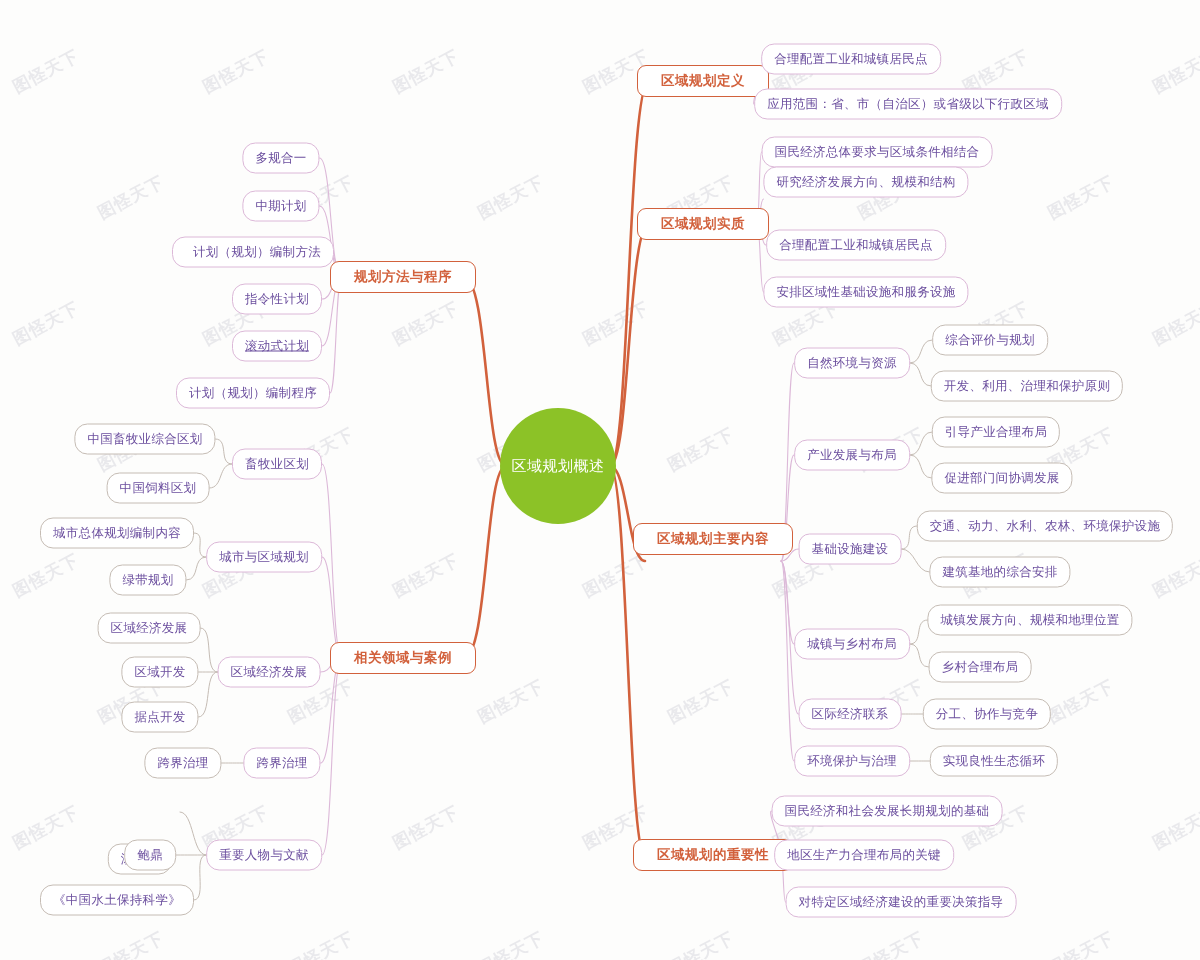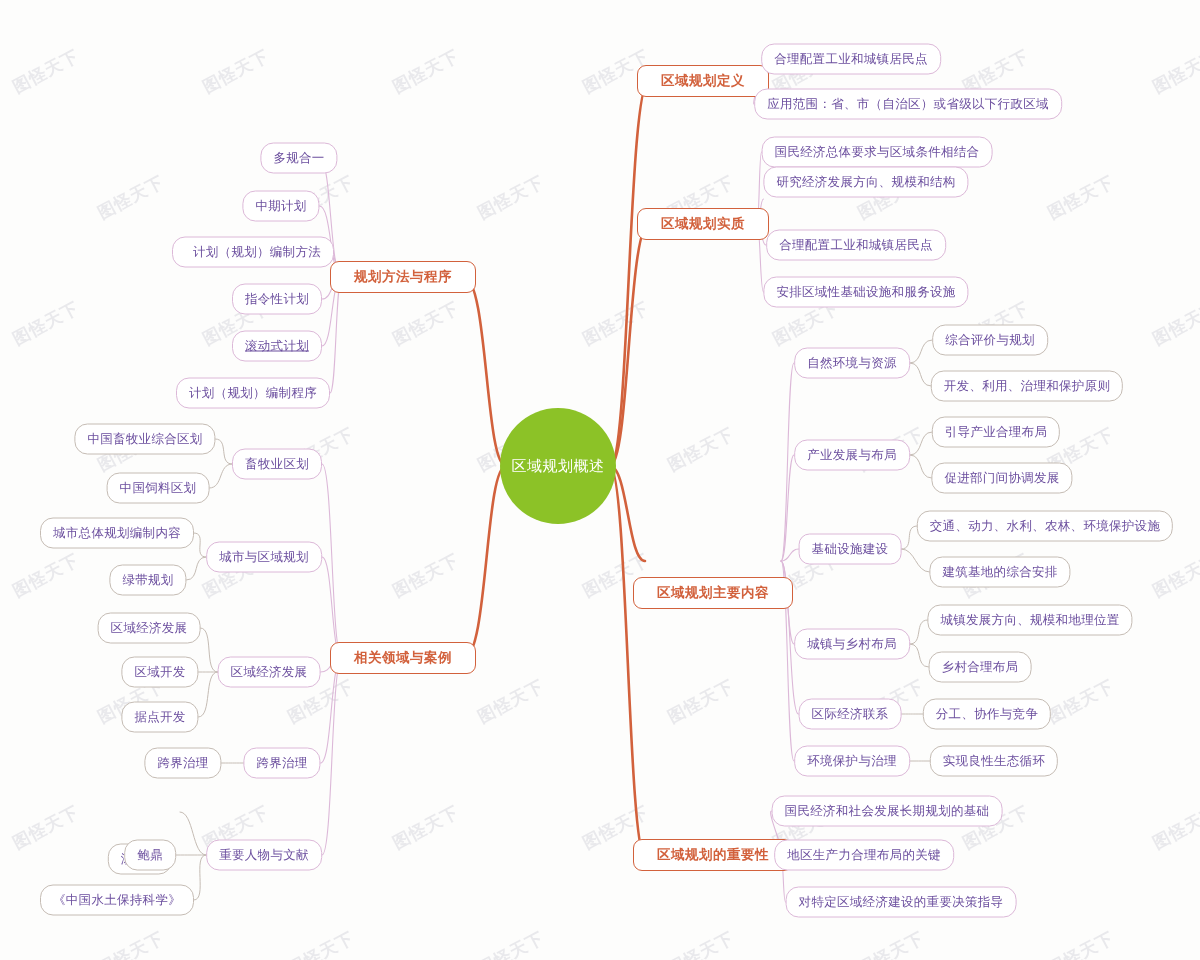--- a/index.html
+++ b/index.html
@@ -201,21 +201,21 @@
   <div id="nodes">
       <div class="node root" style="left: 558px; top: 466px;">区域规划概述</div>
       <div class="node lvl1" style="left: 703px; top: 81px;">区域规划定义</div>
       <div class="node lvl2" style="left: 851px; top: 59px;">合理配置工业和城镇居民点</div>
       <div class="node lvl2" style="left: 908px; top: 104px;">应用范围：省、市（自治区）或省级以下行政区域</div>
       <div class="node lvl1" style="left: 703px; top: 224px;">区域规划实质</div>
       <div class="node lvl2" style="left: 877px; top: 152px;">国民经济总体要求与区域条件相结合</div>
       <div class="node lvl2" style="left: 866px; top: 182px;">研究经济发展方向、规模和结构</div>
       <div class="node lvl2" style="left: 856px; top: 245px;">合理配置工业和城镇居民点</div>
       <div class="node lvl2" style="left: 866px; top: 292px;">安排区域性基础设施和服务设施</div>
-      <div class="node lvl1" style="left: 713px; top: 593px; font-family: Liberation Mono, monospace;">区域规划主要内容</div>
+      <div class="node lvl1" style="left: 713px; top: 539px; font-family: Liberation Mono, monospace;">区域规划主要内容</div>
       <div class="node lvl2" style="left: 852px; top: 363px;">自然环境与资源</div>
       <div class="node lvl3" style="left: 990px; top: 340px;">综合评价与规划</div>
       <div class="node lvl3" style="left: 1027px; top: 386px;">开发、利用、治理和保护原则</div>
       <div class="node lvl2" style="left: 852px; top: 455px;">产业发展与布局</div>
       <div class="node lvl3" style="left: 996px; top: 432px;">引导产业合理布局</div>
       <div class="node lvl3" style="left: 1002px; top: 478px;">促进部门间协调发展</div>
       <div class="node lvl2" style="left: 850px; top: 549px; border-radius: 11px;">基础设施建设</div>
       <div class="node lvl3" style="left: 1045px; top: 526px;">交通、动力、水利、农林、环境保护设施</div>
       <div class="node lvl3" style="left: 1000px; top: 572px;">建筑基地的综合安排</div>
       <div class="node lvl2" style="left: 852px; top: 644px;">城镇与乡村布局</div>
@@ -223,21 +223,21 @@
       <div class="node lvl3" style="left: 980px; top: 667px;">乡村合理布局</div>
       <div class="node lvl2" style="left: 850px; top: 714px;">区际经济联系</div>
       <div class="node lvl3" style="left: 987px; top: 714px;">分工、协作与竞争</div>
       <div class="node lvl2" style="left: 852px; top: 761px;">环境保护与治理</div>
       <div class="node lvl3" style="left: 994px; top: 761px;">实现良性生态循环</div>
       <div class="node lvl1" style="left: 713px; top: 855px;">区域规划的重要性</div>
       <div class="node lvl2" style="left: 887px; top: 811px;">国民经济和社会发展长期规划的基础</div>
       <div class="node lvl2" style="left: 864px; top: 855px;">地区生产力合理布局的关键</div>
       <div class="node lvl2" style="left: 901px; top: 902px;">对特定区域经济建设的重要决策指导</div>
       <div class="node lvl1" style="left: 403px; top: 277px;">规划方法与程序</div>
-      <div class="node lvl2" style="left: 299px; top: 158px;">多规合一</div>
+      <div class="node lvl2" style="left: 281px; top: 158px;">多规合一</div>
       <div class="node lvl2" style="left: 281px; top: 206px;">中期计划</div>
       <div class="node lvl2" style="left: 253px; top: 252px; padding-left: 20px;">计划（规划）编制方法</div>
       <div class="node lvl2" style="left: 277px; top: 299px;">指令性计划</div>
       <div class="node lvl2" style="left: 277px; top: 346px; text-decoration: underline;">滚动式计划</div>
       <div class="node lvl2" style="left: 253px; top: 393px;">计划（规划）编制程序</div>
       <div class="node lvl1" style="left: 403px; top: 658px;">相关领域与案例</div>
       <div class="node lvl2" style="left: 277px; top: 464px;">畜牧业区划</div>
       <div class="node lvl3" style="left: 145px; top: 439px;">中国畜牧业综合区划</div>
       <div class="node lvl3" style="left: 158px; top: 488px;">中国饲料区划</div>
       <div class="node lvl2" style="left: 264px; top: 557px;">城市与区域规划</div>

